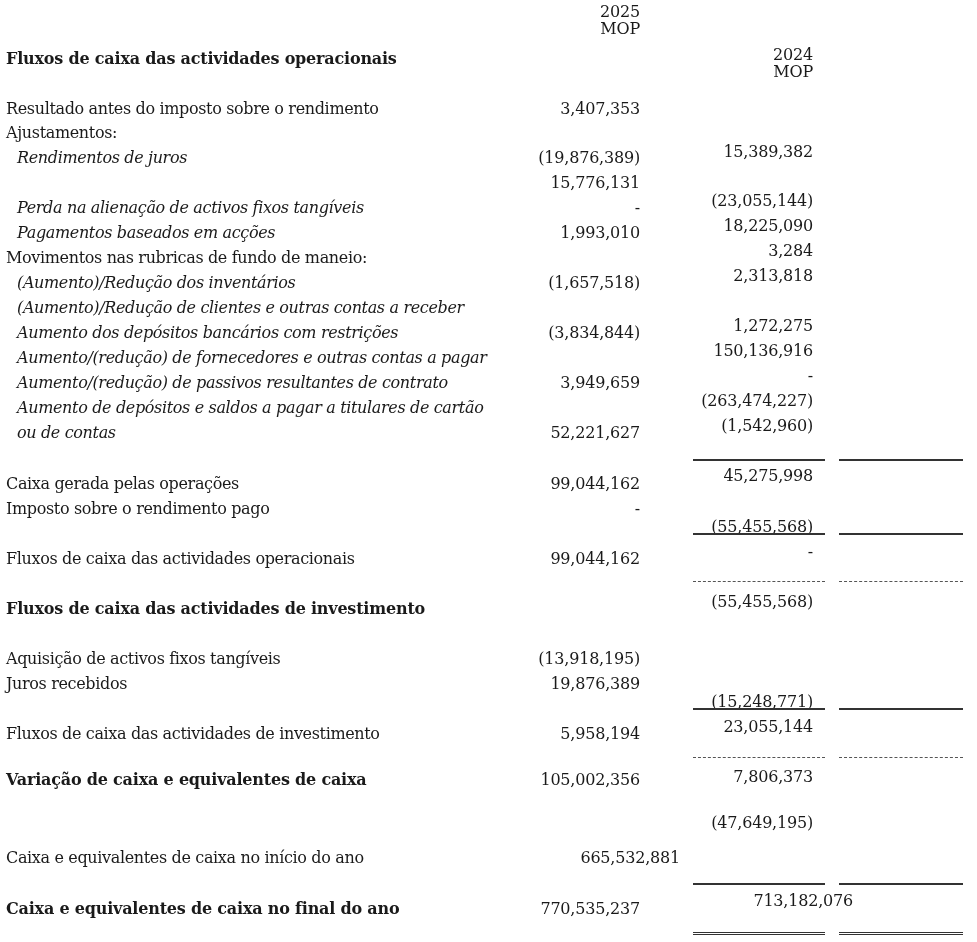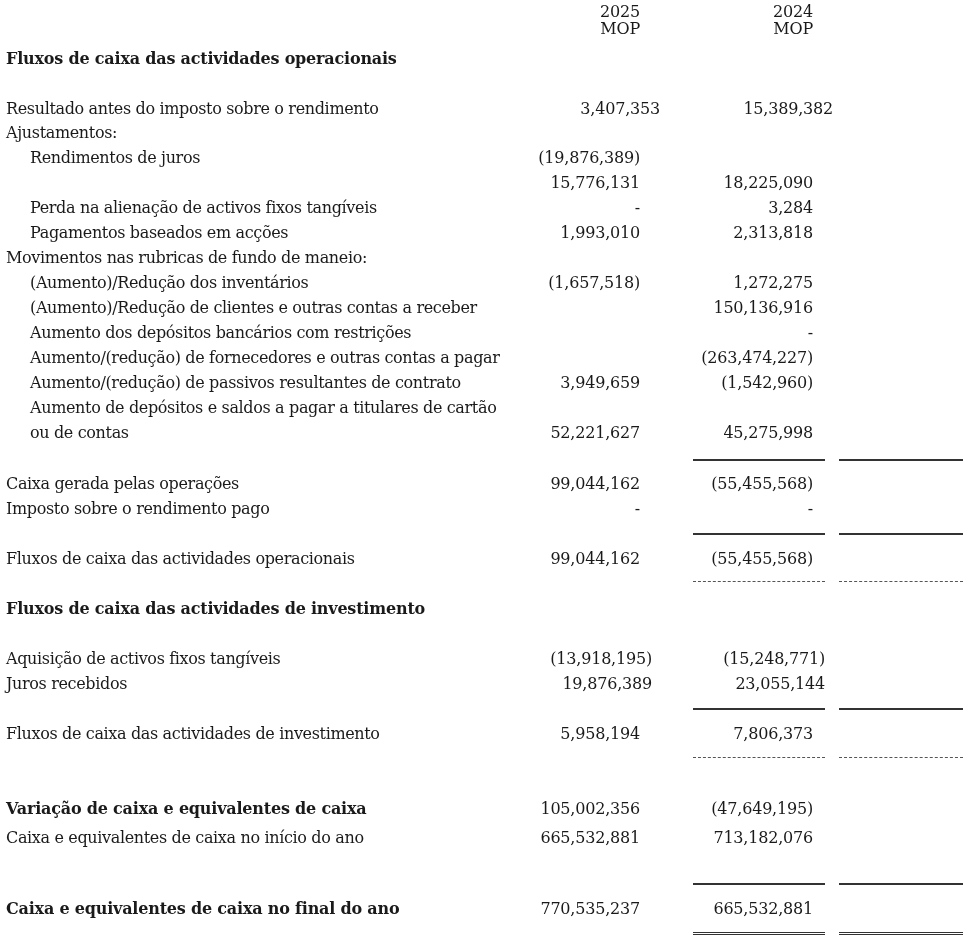--- a/index.html
+++ b/index.html
@@ -6,27 +6,27 @@
   body {
     width: 977px; height: 942px; position: relative; overflow: hidden;
     font-family: "DejaVu Serif", "Liberation Serif", serif;
     color: #1a1a1a;
   }
   .row {
     position: absolute; left: 0; width: 823px; height: 24px;
     font-size: 16px; line-height: 24px;
   }
   .label { position: absolute; left: 6px; white-space: nowrap; letter-spacing: -0.35px; }
-  .label.indent { left: 30px; }
+  .label.indent { left: 17px; font-style: italic; }
   .label.bold { font-weight: bold; letter-spacing: -0.2px; }
   .num {
     position: absolute; text-align: right; white-space: nowrap; letter-spacing: -0.2px;
   }
   .c2025 { right: 183px; width: 170px; }
-  .c2024 { right: 10px; width: 170px; }
+  .c2024 { right: 10px; width: 170px; margin-top: 43px; }
   .hdr { font-size: 16px; }
   .line { position: absolute; height: 0; border-top: 2px solid #333; }
   .line.l2025 { left: 693px; width: 132px; }
   .line.l2024 { left: 839px; width: 124px; }
   .line.dash { border-top: 1.5px dashed #555; }
   .line.double { border-top: 3px double #333; height: 2px; }
 </style>
 </head>
 <body>
 
@@ -36,31 +36,32 @@
 </div>
 <div class="row hdr" style="top:17px;">
   <span class="num c2025">MOP</span>
   <span class="num c2024">MOP</span>
 </div>
 
 <div class="row" style="top:47px;">
   <span class="label bold">Fluxos de caixa das actividades operacionais</span>
 </div>
 
-<div class="row" style="top:97px;padding-left:20px;">
+<div class="row" style="top:97px;">
   <span class="label">Resultado antes do imposto sobre o rendimento</span>
   <span class="num c2025">3,407,353</span>
   <span class="num c2024">15,389,382</span>
 </div>
 <div class="row" style="top:121px;">
   <span class="label">Ajustamentos:</span>
 </div>
 <div class="row" style="top:146px;">
   <span class="label indent">Rendimentos de juros</span>
   <span class="num c2025">(19,876,389)</span>
+  <span class="num c2024">(23,055,144)</span>
 </div>
 <div class="row" style="top:171px;">
   <span class="num c2025">15,776,131</span>
   <span class="num c2024">18,225,090</span>
 </div>
 <div class="row" style="top:196px;">
   <span class="label indent">Perda na alienação de activos fixos tangíveis</span>
   <span class="num c2025">-</span>
   <span class="num c2024">3,284</span>
 </div>
@@ -76,20 +77,21 @@
   <span class="label indent">(Aumento)/Redução dos inventários</span>
   <span class="num c2025">(1,657,518)</span>
   <span class="num c2024">1,272,275</span>
 </div>
 <div class="row" style="top:296px;">
   <span class="label indent">(Aumento)/Redução de clientes e outras contas a receber</span>
   <span class="num c2024">150,136,916</span>
 </div>
 <div class="row" style="top:321px;">
   <span class="label indent">Aumento dos depósitos bancários com restrições</span>
+  <span class="num c2025">(3,834,844)</span>
   <span class="num c2024">-</span>
 </div>
 <div class="row" style="top:346px;">
   <span class="label indent">Aumento/(redução) de fornecedores e outras contas a pagar</span>
   <span class="num c2024">(263,474,227)</span>
 </div>
 <div class="row" style="top:371px;">
   <span class="label indent">Aumento/(redução) de passivos resultantes de contrato</span>
   <span class="num c2025">3,949,659</span>
   <span class="num c2024">(1,542,960)</span>
@@ -126,50 +128,50 @@
   <span class="num c2024">(55,455,568)</span>
 </div>
 
 <div class="line l2025 dash" style="top:581px;"></div>
 <div class="line l2024 dash" style="top:581px;"></div>
 
 <div class="row" style="top:597px;">
   <span class="label bold">Fluxos de caixa das actividades de investimento</span>
 </div>
 
-<div class="row" style="top:647px;padding-left:12px;">
+<div class="row" style="top:647px;">
   <span class="label">Aquisição de activos fixos tangíveis</span>
   <span class="num c2025">(13,918,195)</span>
   <span class="num c2024">(15,248,771)</span>
 </div>
-<div class="row" style="top:672px;padding-left:12px;">
+<div class="row" style="top:672px;">
   <span class="label">Juros recebidos</span>
   <span class="num c2025">19,876,389</span>
   <span class="num c2024">23,055,144</span>
 </div>
 
 <div class="line l2025" style="top:708px;"></div>
 <div class="line l2024" style="top:708px;"></div>
 
 <div class="row" style="top:722px;">
   <span class="label">Fluxos de caixa das actividades de investimento</span>
   <span class="num c2025">5,958,194</span>
   <span class="num c2024">7,806,373</span>
 </div>
 
 <div class="line l2025 dash" style="top:757px;"></div>
 <div class="line l2024 dash" style="top:757px;"></div>
 
-<div class="row" style="top:797px;">
+<div class="row" style="top:768px;">
   <span class="label bold">Variação de caixa e equivalentes de caixa</span>
   <span class="num c2025">105,002,356</span>
   <span class="num c2024">(47,649,195)</span>
 </div>
 
-<div class="row" style="top:826px;">
+<div class="row" style="top:846px;padding-left:40px;">
   <span class="label">Caixa e equivalentes de caixa no início do ano</span>
   <span class="num c2025">665,532,881</span>
   <span class="num c2024">713,182,076</span>
 </div>
 
 <div class="line l2025" style="top:883px;"></div>
 <div class="line l2024" style="top:883px;"></div>
 
 <div class="row" style="top:897px;">
   <span class="label bold">Caixa e equivalentes de caixa no final do ano</span>

